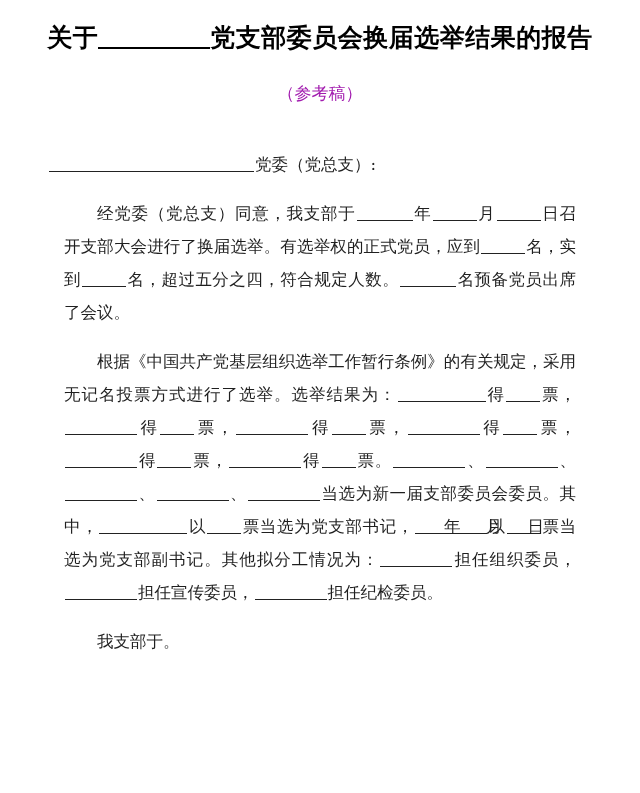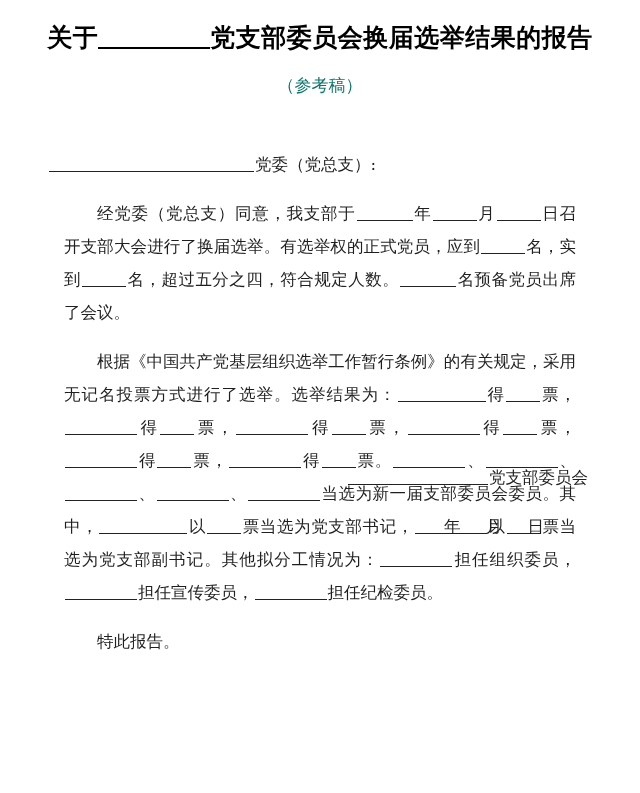--- a/index.html
+++ b/index.html
@@ -40,22 +40,22 @@
   .doc-title .blank-ul {
     display: inline-block;
     border-bottom: 2.5px solid #000;
     height: 22px;
     vertical-align: -3px;
   }
   .doc-subtitle {
     font-family: "DejaVu Serif", serif;
     font-size: 17px;
     line-height: 30px;
-    margin-top: 12px;
-    color: #0f766e;
+    margin-top: 20px;
+    color: #a21caf;
   }
 
   
   .body-block {
     position: absolute;
     left: 48px;
     top: 148px;
     width: 544px;
     font-family: "DejaVu Serif", serif;
     font-size: 16.5px;
@@ -126,22 +126,21 @@
   </div>
 
   <div class="body-block">
 
     <p class="addressee"><span class="bl bl-addr"></span><span>党委（党总支）:</span></p>
 
     <p class="para"><span>经党委（党总支）同意，我支部于</span><span class="bl bl-m"></span><span>年</span><span class="bl bl-s"></span><span>月</span><span class="bl bl-s"></span><span>日召开支部大会进行了换届选举。有选举权的正式党员，应到</span><span class="bl bl-s"></span><span>名，实到</span><span class="bl bl-s"></span><span>名，超过五分之四，符合规定人数。</span><span class="bl bl-m"></span><span>名预备党员出席了会议。</span></p>
 
     <p class="para"><span>根据《中国共产党基层组织选举工作暂行条例》的有关规定，采用无记名投票方式进行了选举。选举结果为：</span><span class="bl bl-xl"></span><span>得</span><span class="bl bl-xs"></span><span>票，</span><span class="bl bl-l"></span><span>得</span><span class="bl bl-xs"></span><span>票，</span><span class="bl bl-l"></span><span>得</span><span class="bl bl-xs"></span><span>票，</span><span class="bl bl-l"></span><span>得</span><span class="bl bl-xs"></span><span>票，</span><span class="bl bl-l"></span><span>得</span><span class="bl bl-xs"></span><span>票，</span><span class="bl bl-l"></span><span>得</span><span class="bl bl-xs"></span><span>票。</span><span class="bl bl-l"></span><span>、</span><span class="bl bl-l"></span><span>、</span><span class="bl bl-l"></span><span>、</span><span class="bl bl-l"></span><span>、</span><span class="bl bl-l"></span><span>当选为新一届支部委员会委员。其中，</span><span class="bl bl-xl"></span><span>以</span><span class="bl bl-xs"></span><span>票当选为党支部书记，</span><span class="bl bl-l"></span><span>以</span><span class="bl bl-xs"></span><span>票当选为党支部副书记。其他拟分工情况为：</span><span class="bl bl-l"></span><span>担任组织委员，</span><span class="bl bl-l"></span><span>担任宣传委员，</span><span class="bl bl-l"></span><span>担任纪检委员。</span></p>
 
-    <p class="para">特此报告。</p>
+    <p class="para">我支部于。</p>
 
   </div>
 
   <div class="sign-block">
-    <div class="sign-line"><span class="bl bl-sign"></span><span>党支部委员会</span></div>
     <div class="sign-date">年 月 日</div>
   </div>
 
 </div>
 
 </body></html>

